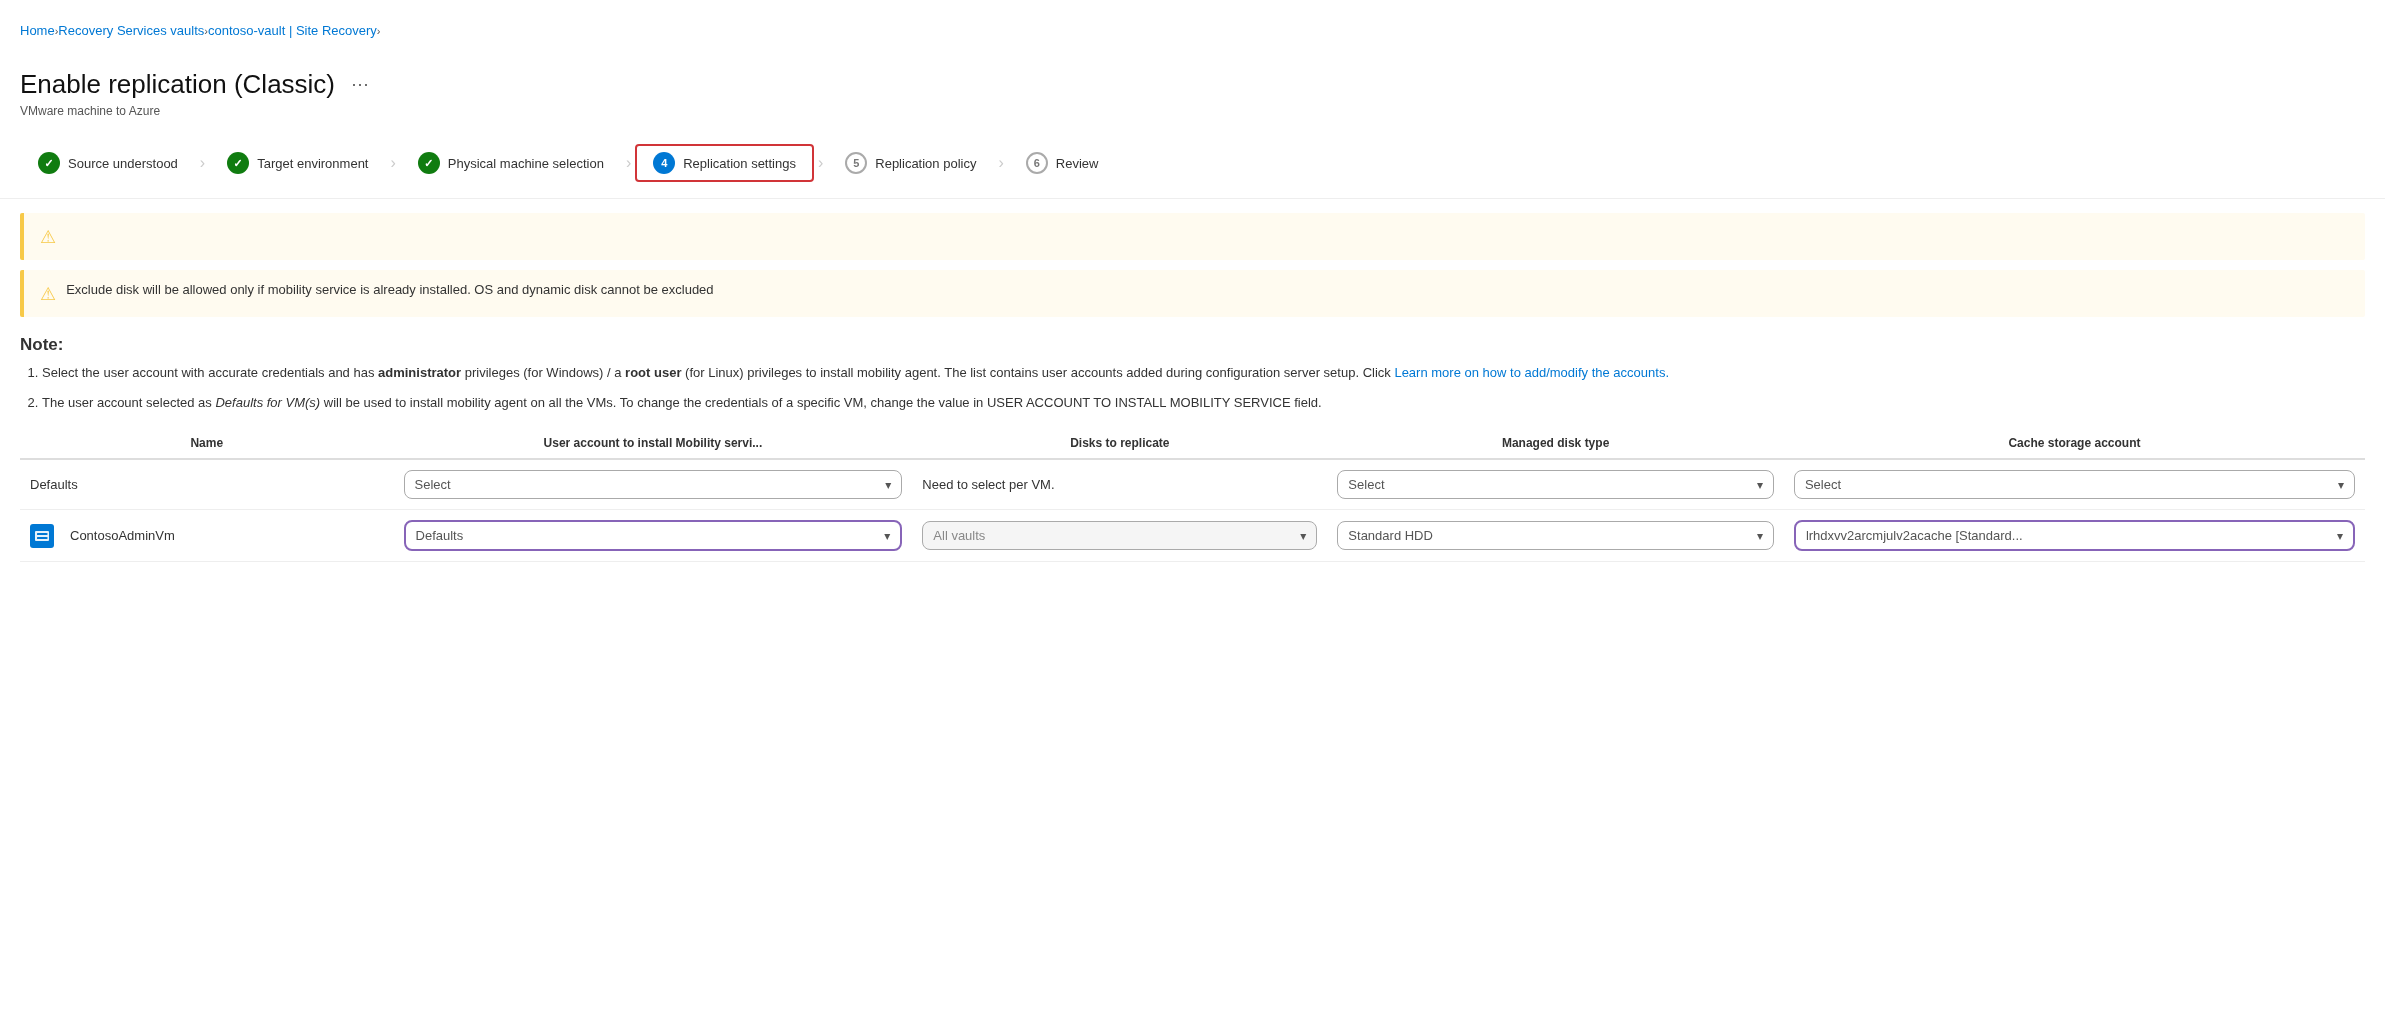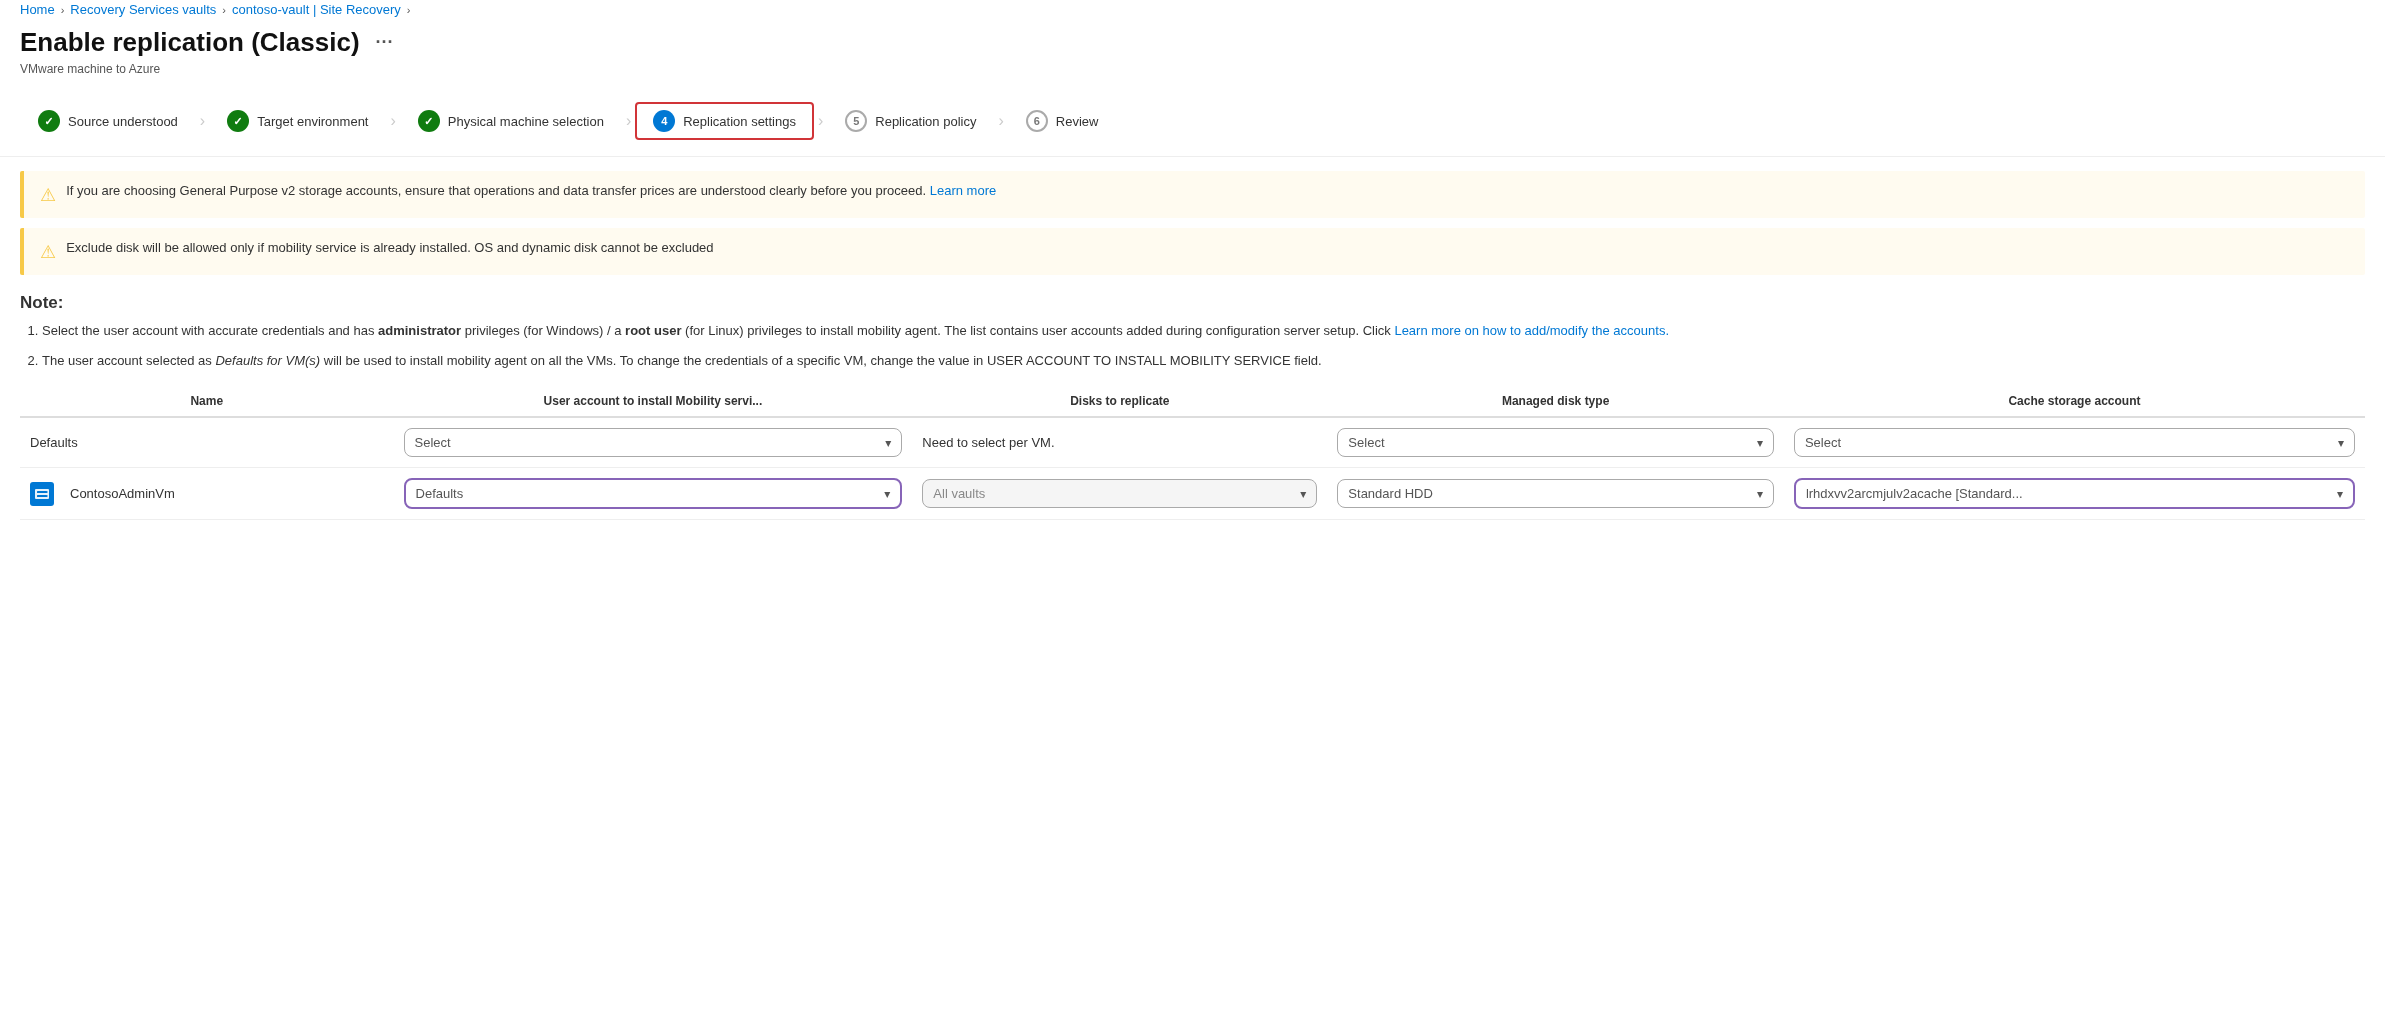--- a/index.html
+++ b/index.html
@@ -1,23 +1,23 @@
 <!DOCTYPE html>
 <html><head>
   <meta charset="utf-8">
   <style>
     * { box-sizing: border-box; margin: 0; padding: 0; }
     body { font-family: 'Segoe UI', Arial, sans-serif; font-size: 13px; color: #333; background: #fff; }
 
-    .breadcrumb { display: flex; align-items: center; gap: 6px; padding: 2px 20px; font-size: 13px; }
+    .breadcrumb { display: flex; align-items: center; padding: 23px 20px; font-size: 13px; }
     .breadcrumb a { color: #0078d4; text-decoration: none; }
     .breadcrumb-sep { color: #555; font-size: 11px; }
 
     .page-header { padding: 8px 20px 16px; }
-    .page-title { font-size: 26px; font-weight: 700; color: #111; display: flex; align-items: center; gap: 16px; }
+    .page-title { font-size: 26px; font-weight: 400; color: #111; display: flex; align-items: center; gap: 16px; }
     .page-title .ellipsis { font-size: 18px; color: #555; cursor: pointer; }
     .page-subtitle { font-size: 12px; color: #555; margin-top: 4px; }
 
     .steps-bar { display: flex; align-items: center; gap: 0; padding: 10px 20px 16px; border-bottom: 1px solid #eee; }
     .step { display: flex; align-items: center; gap: 8px; padding: 8px 18px; font-size: 13px; white-space: nowrap; }
     .step-circle { width: 22px; height: 22px; border-radius: 50%; display: flex; align-items: center; justify-content: center; font-size: 11px; font-weight: 600; flex-shrink: 0; }
     .step-circle.done { background: #107c10; color: #fff; }
     .step-circle.active { background: #0078d4; color: #fff; }
     .step-circle.pending { background: #fff; border: 2px solid #aaa; color: #777; }
     .step-label { color: #333; font-size: 13px; }
@@ -102,24 +102,20 @@
   </div>
   <span class="step-sep">›</span>
   <div class="step">
     <div class="step-circle pending">6</div>
     <span class="step-label">Review</span>
   </div>
 </div>
 
 <div class="alert-box">
   <span class="alert-icon">⚠</span>
-  <span>
-    <span>If you are choosing General Purpose v2 storage accounts, ensure that operations and data transfer prices are understood clearly before you proceed.</span>
-    <a href="#" class="alert-link">Learn more</a>
-  </span>
 </div>
 
 <div class="alert-box">
   <span class="alert-icon">⚠</span>
   <span>Exclude disk will be allowed only if mobility service is already installed. OS and dynamic disk cannot be excluded</span>
 </div>
 
 <div class="notes-section">
   <div class="notes-title">Note:</div>
   <ol class="notes-list">

